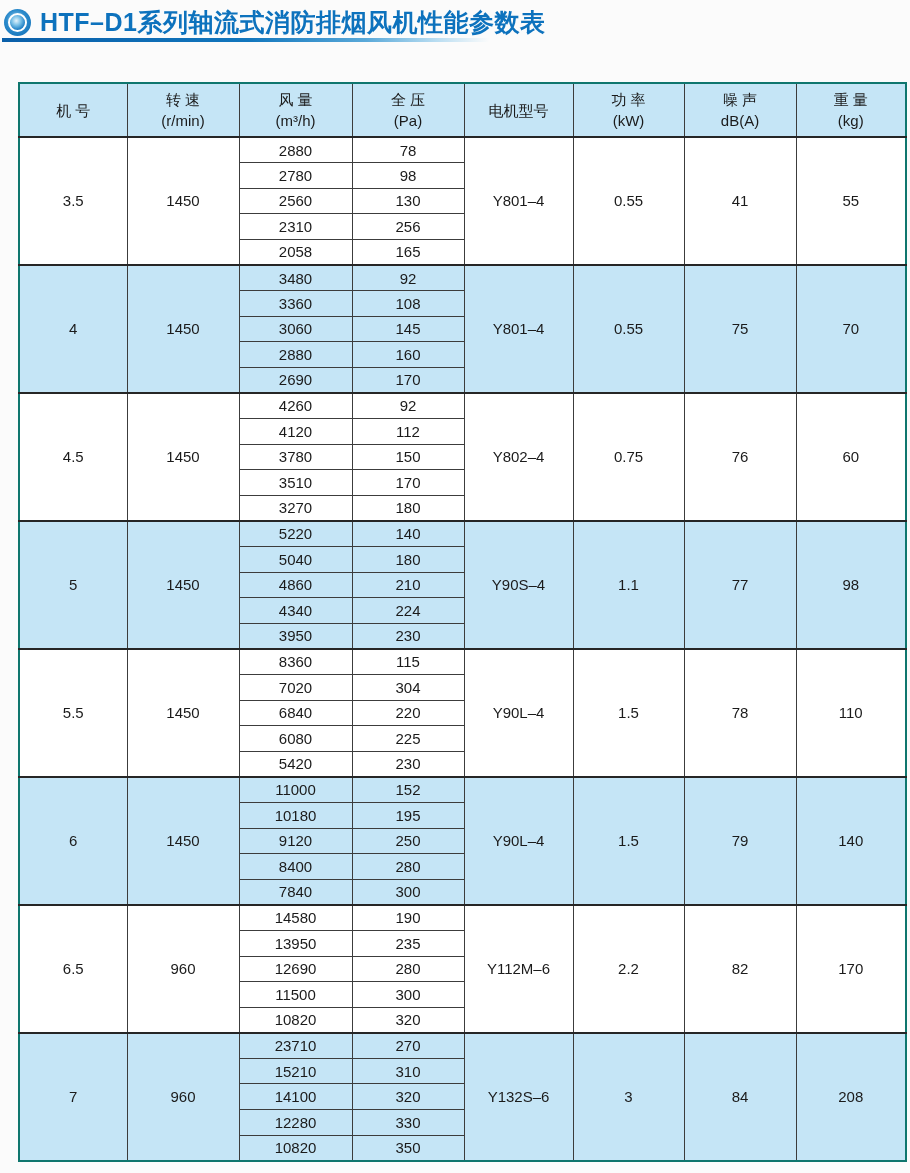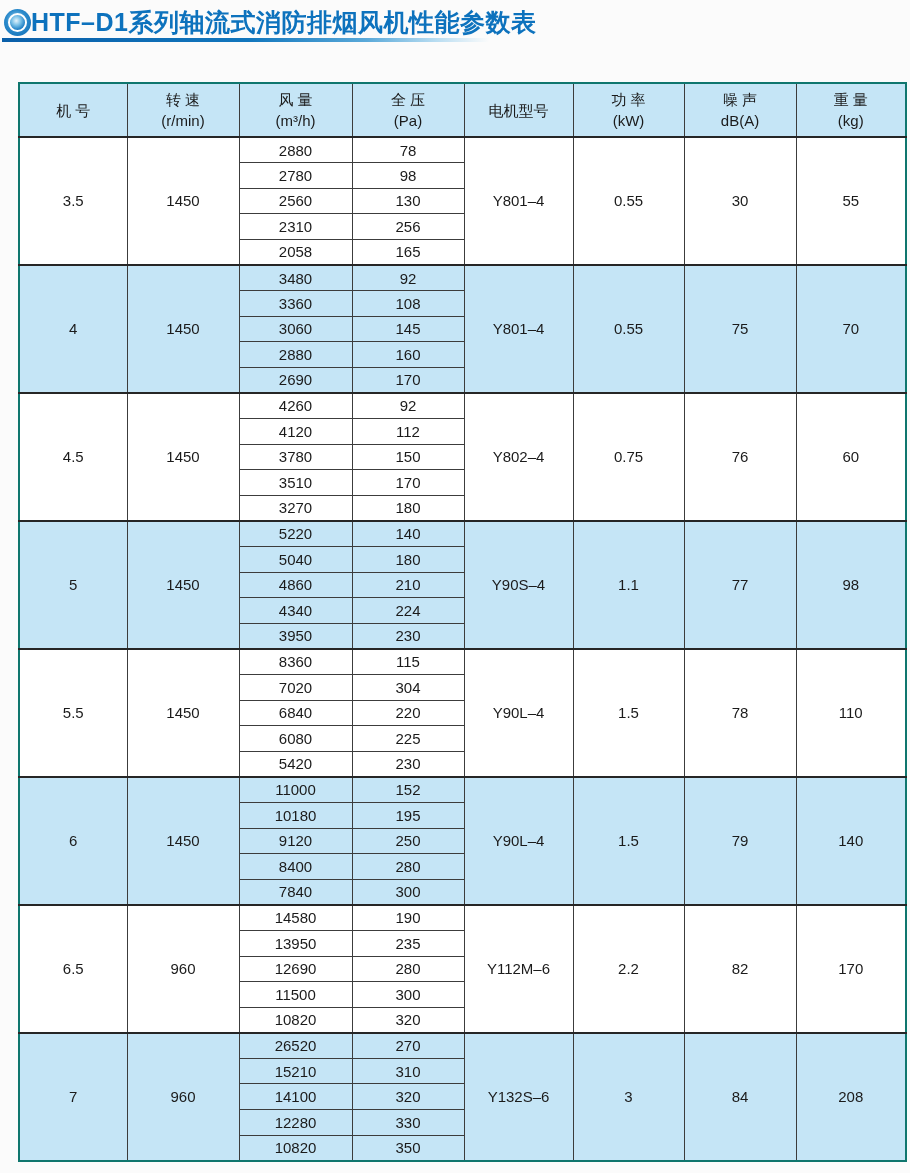--- a/index.html
+++ b/index.html
@@ -7,21 +7,21 @@
   body {
     width: 910px; height: 1173px;
     background: #fbfbfb;
     font-family: "Liberation Sans", sans-serif;
     color: #1b1b1b;
     position: relative;
     overflow: hidden;
   }
   .page-header {
     position: absolute; top: 6px; left: 4px;
-    display: flex; align-items: center; 
+    display: flex; align-items: center; gap: 9px;
     height: 32px;
   }
   .bullseye {
     width: 27px; height: 27px; border-radius: 50%;
     background: radial-gradient(circle at 45% 40%, #9ed2ef 0%, #2a8acb 45%, #0d6ab2 100%);
     position: relative; flex: 0 0 auto;
   }
   .bullseye::after {
     content: ""; position: absolute; inset: 4px; border-radius: 50%;
     border: 2px solid #ffffff;
@@ -125,21 +125,21 @@
     </tr>
   </thead>
   <tbody id="perf-body">
       <tr class=" group-start">
         <td rowspan="5">3.5</td>
         <td rowspan="5">1450</td>
         <td>2880</td>
         <td>78</td>
         <td rowspan="5">Y801–4</td>
         <td rowspan="5">0.55</td>
-        <td rowspan="5">30</td>
+        <td rowspan="5">41</td>
         <td rowspan="5">55</td>
       </tr>
       <tr class="">
         <td>2780</td>
         <td>98</td>
       </tr>
       <tr class="">
         <td>2560</td>
         <td>130</td>
       </tr>
@@ -303,21 +303,21 @@
         <td>11500</td>
         <td>300</td>
       </tr>
       <tr class="">
         <td>10820</td>
         <td>320</td>
       </tr>
       <tr class="shade group-start">
         <td rowspan="5">7</td>
         <td rowspan="5">960</td>
-        <td>26520</td>
+        <td>23710</td>
         <td>270</td>
         <td rowspan="5">Y132S–6</td>
         <td rowspan="5">3</td>
         <td rowspan="5">84</td>
         <td rowspan="5">208</td>
       </tr>
       <tr class="shade">
         <td>15210</td>
         <td>310</td>
       </tr>

